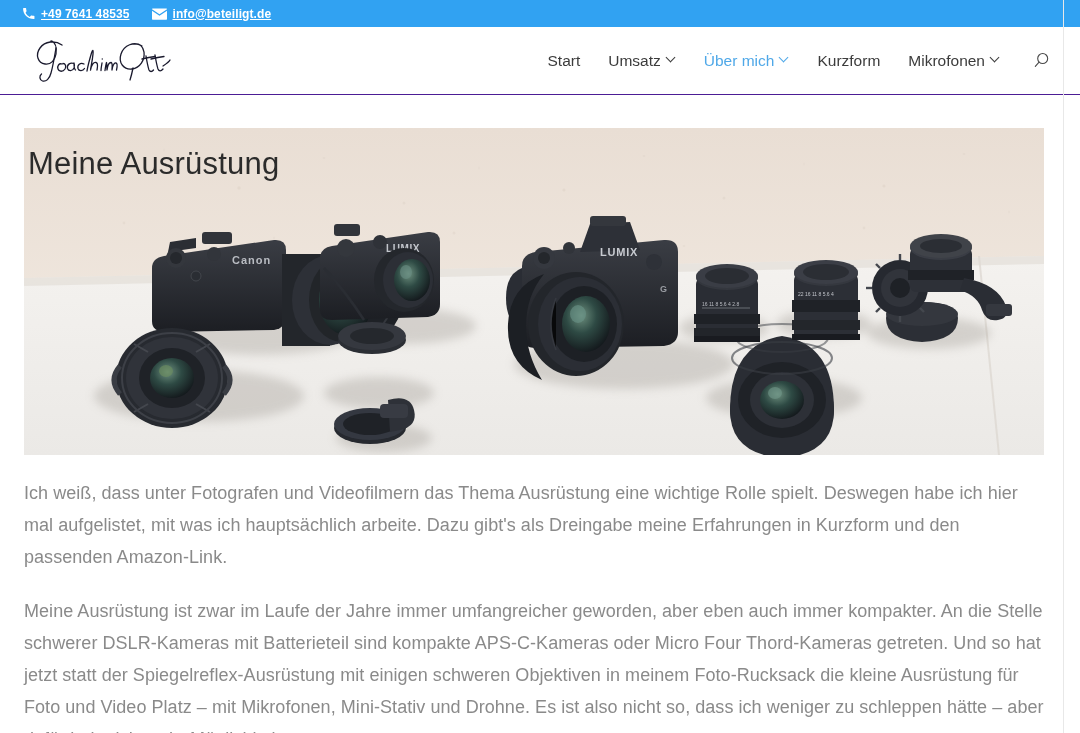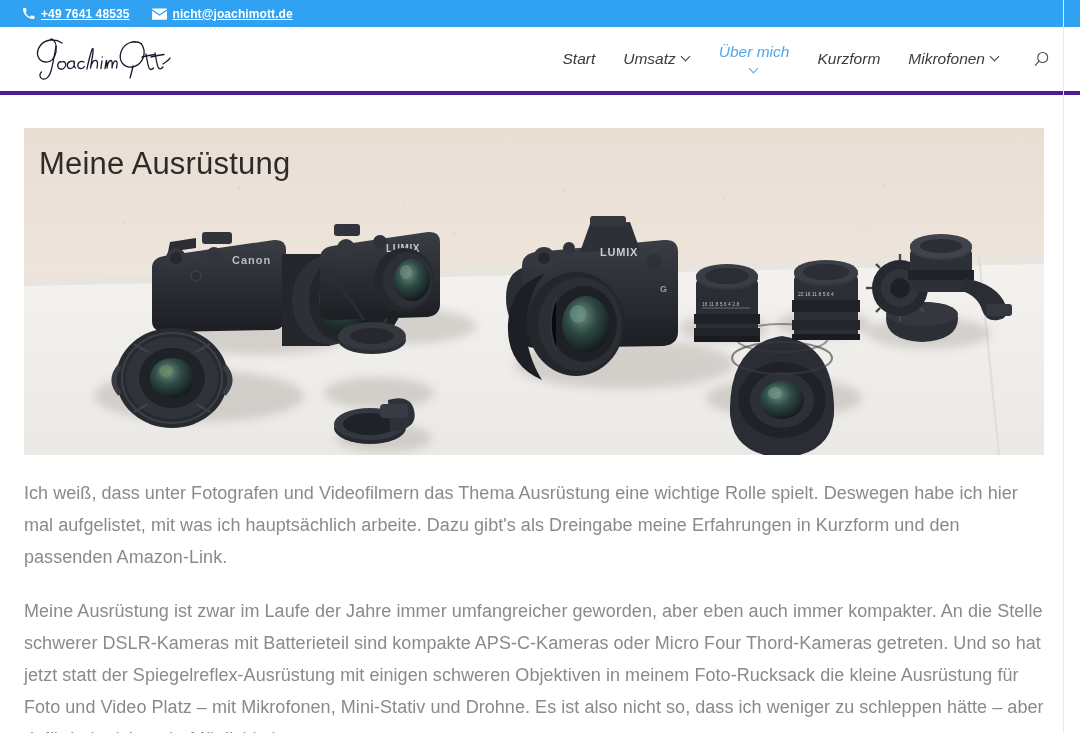--- a/index.html
+++ b/index.html
@@ -38,26 +38,25 @@
     letter-spacing: .1px;
     white-space: nowrap;
   }
   .topbar-item .ic { display: flex; align-items: center; }
   .topbar-item svg { display: block; fill: #ffffff; }
 
   
   .header {
     height: 68px;
     background: #ffffff;
-    border-bottom: 4px solid #4c1d95;
+    border-bottom: 1px solid #4c1d95;
     display: flex;
     align-items: center;
     padding: 0 24px 0 26px;
     position: relative;
-    font-style: italic;
   }
   .logo {
     width: 145px; height: 52px;
     display: flex; align-items: center;
   }
   .logo svg { display: block; }
 
   .nav {
     margin-left: auto;
     display: flex;
@@ -67,21 +66,21 @@
   .nav-item {
     display: flex;
     align-items: center;
     gap: 6px;
     padding: 0 14px;
     font-size: 15.5px;
     color: #3c3c3c;
     white-space: nowrap;
     cursor: pointer;
   }
-  .nav-item.active { color: #4fa8e8; flex-direction: column; }
+  .nav-item.active { color: #4fa8e8; }
   .chev {
     width: 9px; height: 9px;
     display: inline-block;
     position: relative;
     top: -2px;
   }
   .chev::before {
     content: "";
     position: absolute;
     left: 0; top: 0;
@@ -113,21 +112,21 @@
   }
   .hero-photo {
     position: absolute;
     inset: 0;
     overflow: hidden;
   }
   .hero-photo svg { display: block; width: 100%; height: 100%; }
 
   .hero-title {
     position: absolute;
-    left: 15px; top: 18px;
+    left: 4px; top: 18px;
     font-size: 31px;
     font-weight: normal;
     color: #2b2b2b;
     letter-spacing: .2px;
     margin: 0;
     z-index: 3;
   }
 
   .body-copy {
     margin: 0 36px 0 24px;
@@ -163,21 +162,21 @@
         </svg>
       </span>
       <span>+49 7641 48535</span>
     </a>
     <a class="topbar-item" href="#">
       <span class="ic">
         <svg width="15" height="12" viewBox="0 0 24 18">
           <path d="M1 0h22c.55 0 1 .45 1 1v.4L12 9.5.02 1.4V1c0-.55.43-1 .98-1zm23 3.6V17c0 .55-.45 1-1 1H1c-.55 0-1-.45-1-1V3.6l12 8.1 12-8.1z"></path>
         </svg>
       </span>
-      <span>nicht@joachimott.de</span>
+      <span>info@beteiligt.de</span>
     </a>
   </div>
 
   <div class="header">
 
     <a class="logo" href="#">
       <svg width="145" height="52" viewBox="0 0 290 104" aria-label="Joachim Ott">
         <g fill="none" stroke="#1a1a2e" stroke-width="2.6" stroke-linecap="round" stroke-linejoin="round">
 
           <path d="M72 20 C58 10 38 12 28 26 C18 40 24 56 38 58 C50 60 58 50 60 38 C62 24 58 14 50 12"></path>

